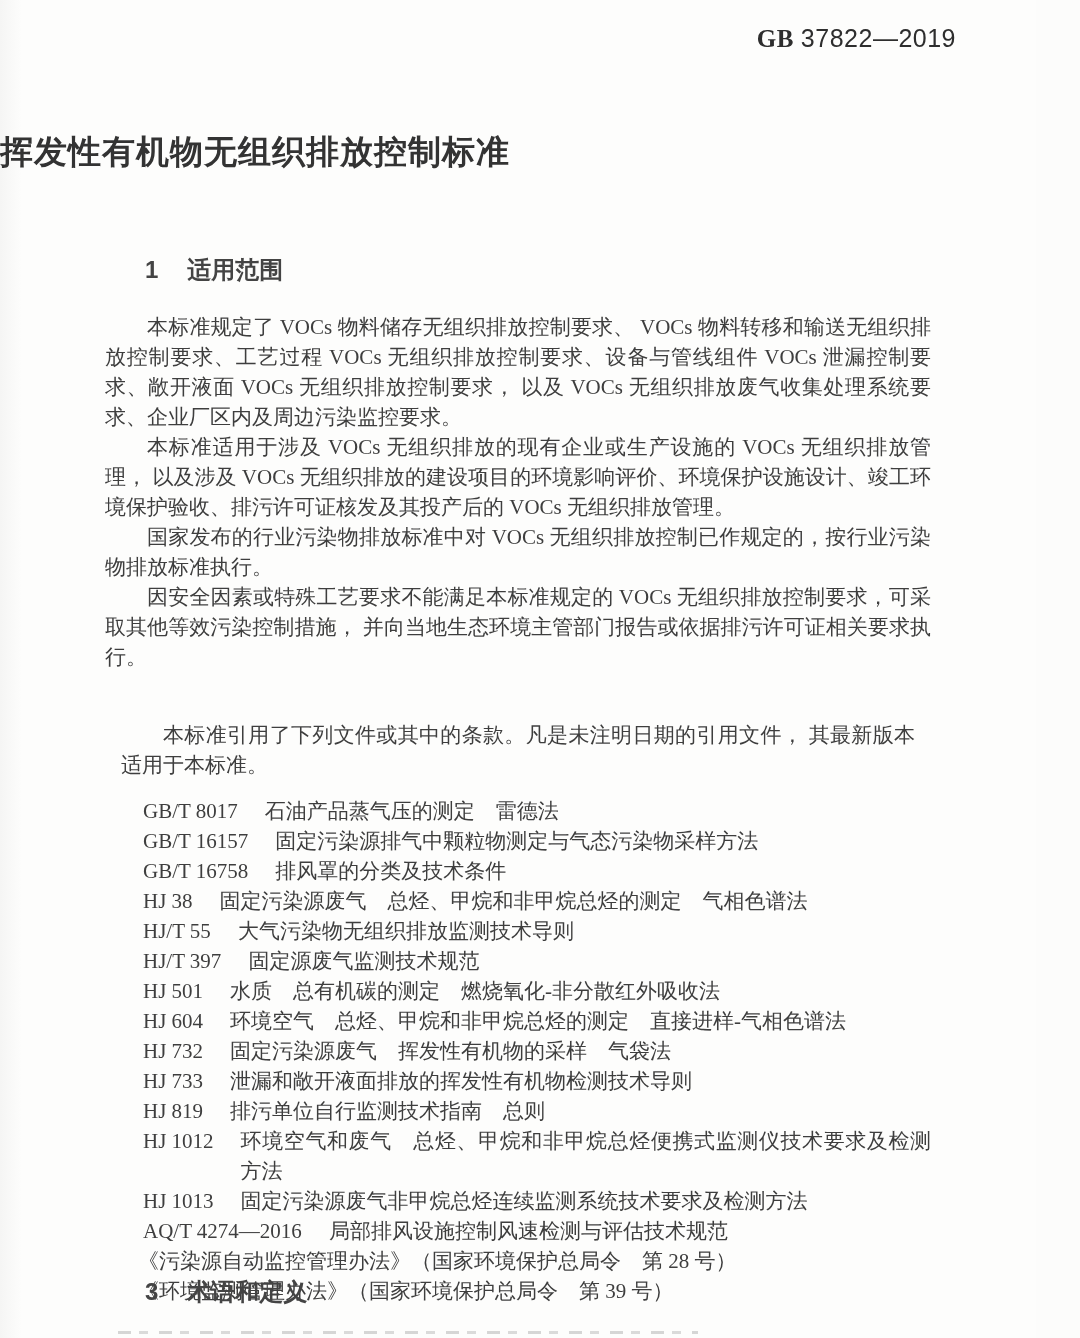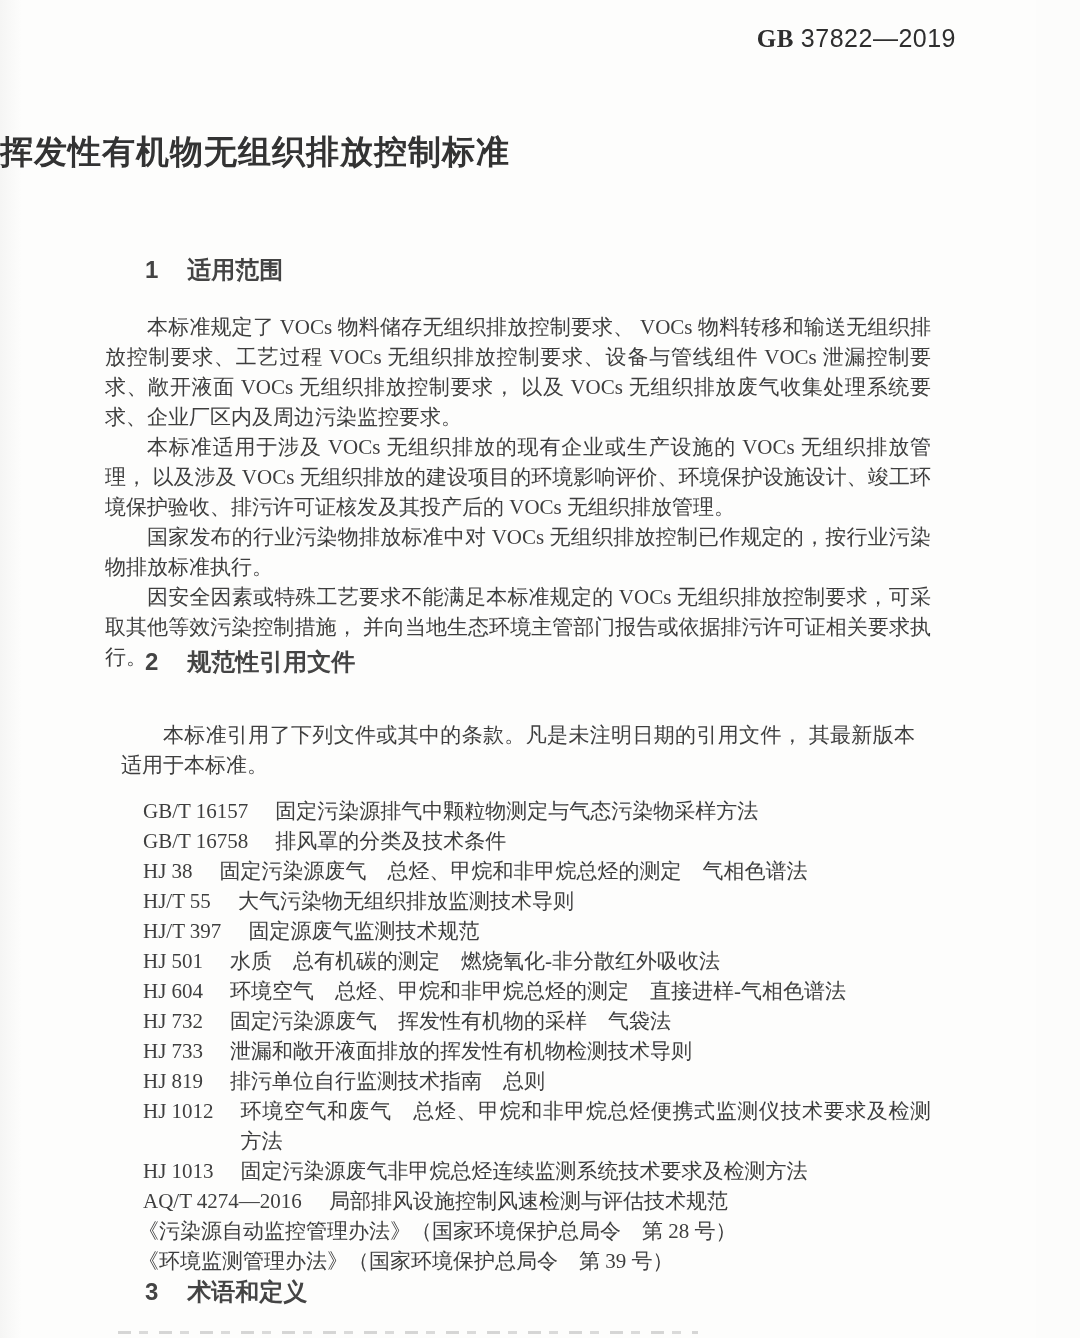--- a/index.html
+++ b/index.html
@@ -128,27 +128,25 @@
     <span class="sec-num">1</span><span>适用范围</span>
   </div>
 
   <div class="body-block paragraphs">
     <p>本标准规定了 VOCs 物料储存无组织排放控制要求、 VOCs 物料转移和输送无组织排放控制要求、工艺过程 VOCs 无组织排放控制要求、设备与管线组件 VOCs 泄漏控制要求、敞开液面 VOCs 无组织排放控制要求， 以及 VOCs 无组织排放废气收集处理系统要求、企业厂区内及周边污染监控要求。</p>
     <p>本标准适用于涉及 VOCs 无组织排放的现有企业或生产设施的 VOCs 无组织排放管理， 以及涉及 VOCs 无组织排放的建设项目的环境影响评价、环境保护设施设计、竣工环境保护验收、排污许可证核发及其投产后的 VOCs 无组织排放管理。</p>
     <p>国家发布的行业污染物排放标准中对 VOCs 无组织排放控制已作规定的，按行业污染物排放标准执行。</p>
     <p>因安全因素或特殊工艺要求不能满足本标准规定的 VOCs 无组织排放控制要求，可采取其他等效污染控制措施， 并向当地生态环境主管部门报告或依据排污许可证相关要求执行。</p>
   </div>
 
-  <div class="section-heading sec2">
-    <span class="sec-num">2</span><span>规范性引用文件</span>
-  </div>
 
   <div class="body-block refs-block">
     <p class="intro">本标准引用了下列文件或其中的条款。凡是未注明日期的引用文件， 其最新版本适用于本标准。</p>
     <div id="refs-container">
+        <div class="ref-row"><span class="ref-code">GB/T 8017</span><span class="ref-title">石油产品蒸气压的测定　雷德法</span></div>
         <div class="ref-row"><span class="ref-code">GB/T 16157</span><span class="ref-title">固定污染源排气中颗粒物测定与气态污染物采样方法</span></div>
         <div class="ref-row"><span class="ref-code">GB/T 16758</span><span class="ref-title">排风罩的分类及技术条件</span></div>
         <div class="ref-row"><span class="ref-code">HJ 38</span><span class="ref-title">固定污染源废气　总烃、甲烷和非甲烷总烃的测定　气相色谱法</span></div>
         <div class="ref-row"><span class="ref-code">HJ/T 55</span><span class="ref-title">大气污染物无组织排放监测技术导则</span></div>
         <div class="ref-row"><span class="ref-code">HJ/T 397</span><span class="ref-title">固定源废气监测技术规范</span></div>
         <div class="ref-row"><span class="ref-code">HJ 501</span><span class="ref-title">水质　总有机碳的测定　燃烧氧化-非分散红外吸收法</span></div>
         <div class="ref-row"><span class="ref-code">HJ 604</span><span class="ref-title">环境空气　总烃、甲烷和非甲烷总烃的测定　直接进样-气相色谱法</span></div>
         <div class="ref-row"><span class="ref-code">HJ 732</span><span class="ref-title">固定污染源废气　挥发性有机物的采样　气袋法</span></div>
         <div class="ref-row"><span class="ref-code">HJ 733</span><span class="ref-title">泄漏和敞开液面排放的挥发性有机物检测技术导则</span></div>
         <div class="ref-row"><span class="ref-code">HJ 819</span><span class="ref-title">排污单位自行监测技术指南　总则</span></div>

